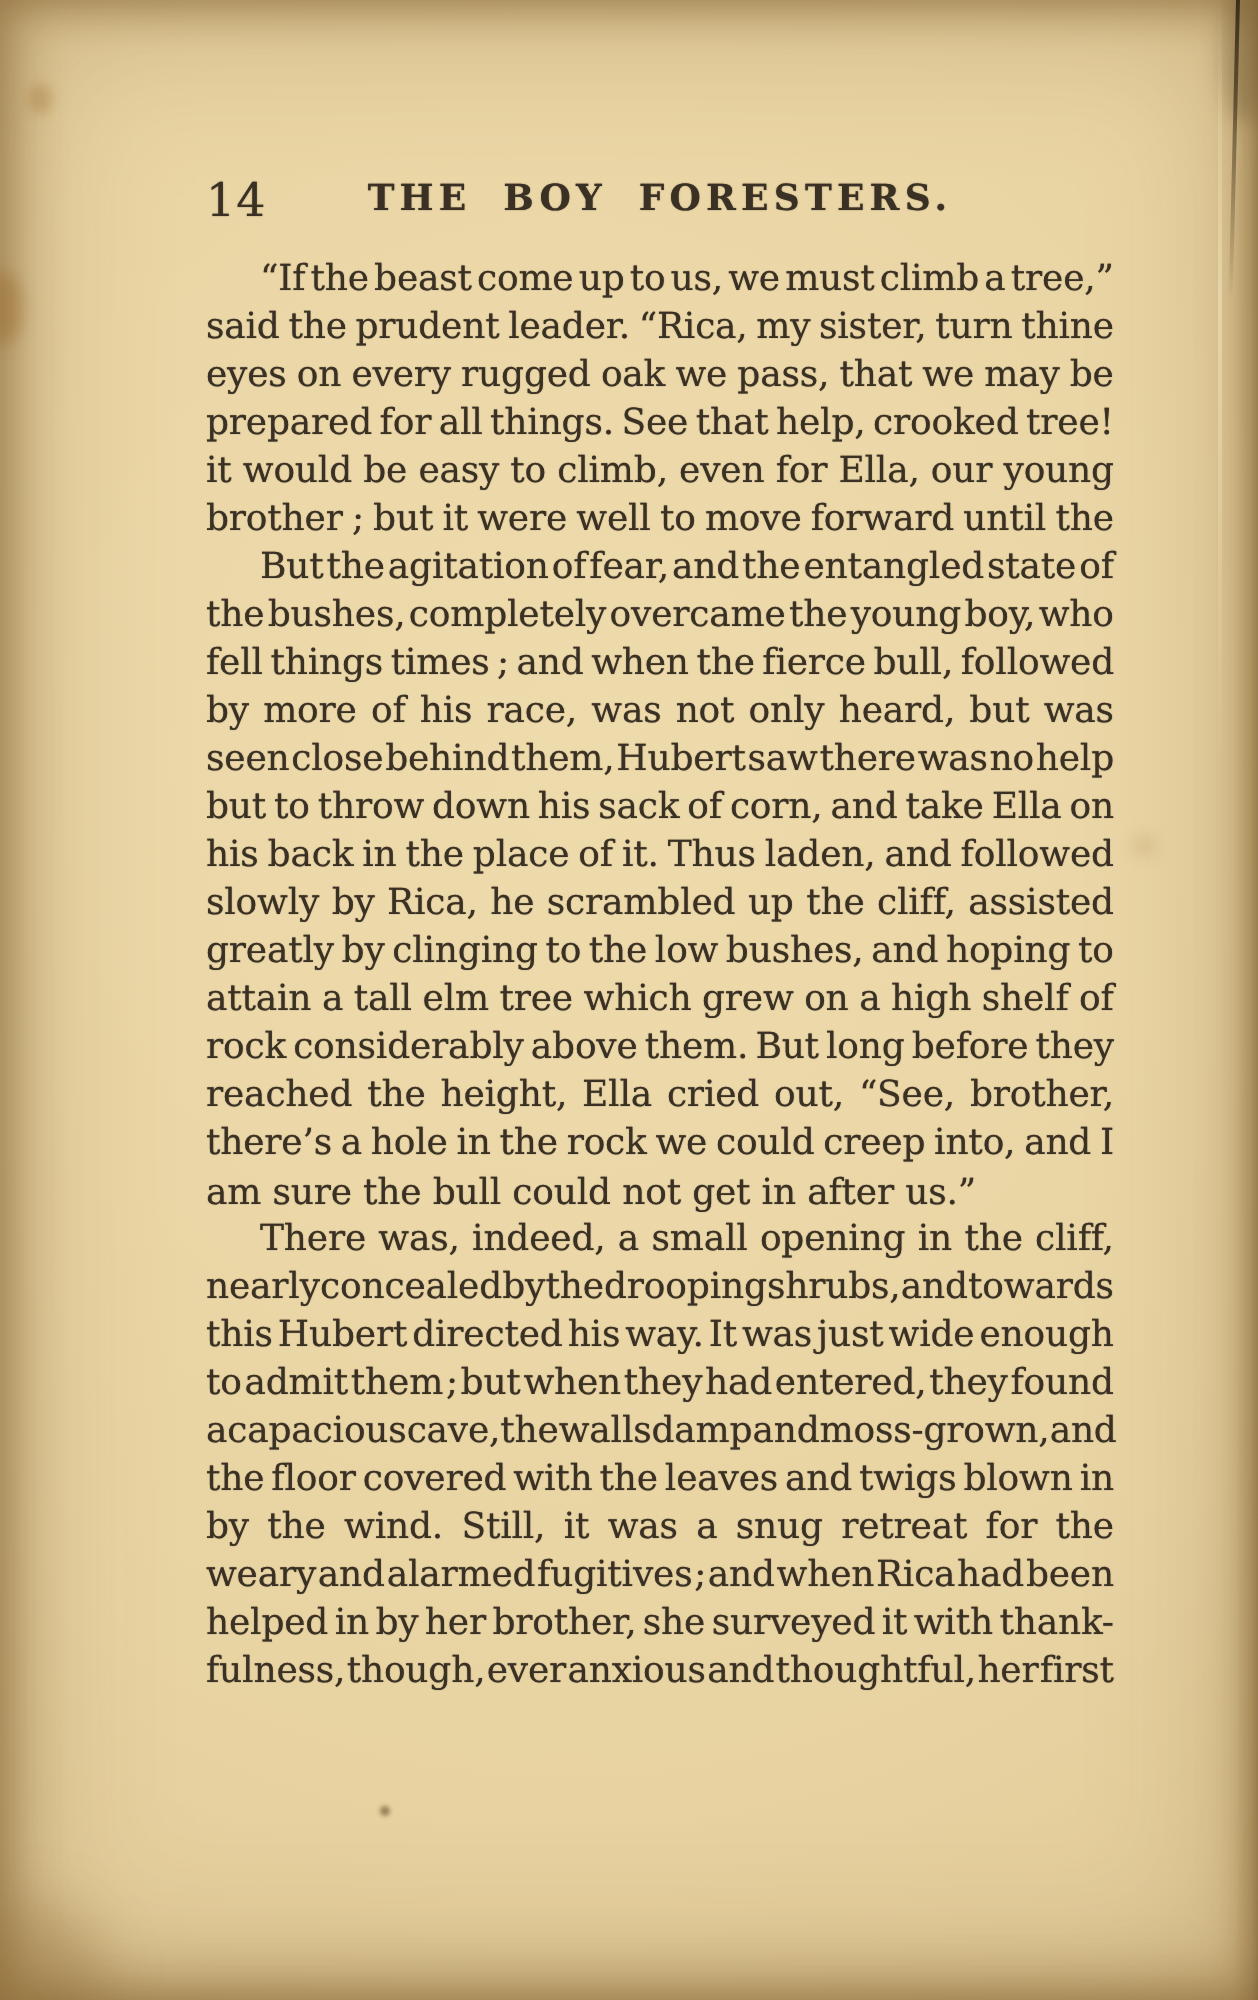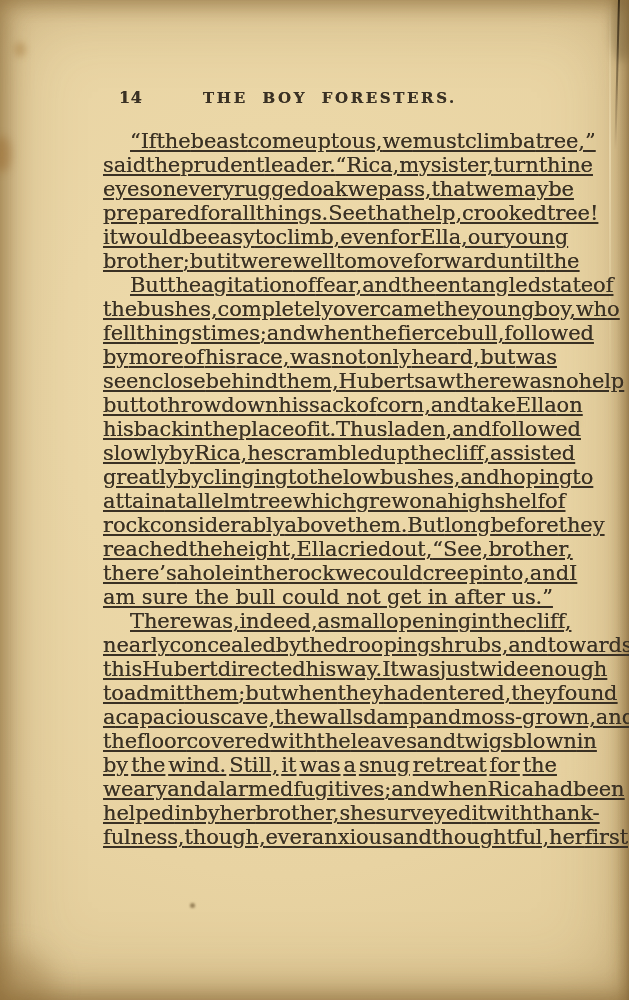--- a/index.html
+++ b/index.html
@@ -51,35 +51,33 @@
     position:absolute;left:609px;top:0;width:2px;height:380px;
     background:linear-gradient(to bottom, rgba(248,236,200,0.0), rgba(248,236,200,0.45) 40%, rgba(248,236,200,0) 100%);
     pointer-events:none;
   }
 
   .running-head{
     position:absolute;left:103px;top:88px;width:454px;height:24px;
   }
   .page-number{
     position:absolute;left:0;top:0;
-    font-size:16px;font-weight:bold;letter-spacing:0.5px;
+    font-size:23px;font-weight:normal;letter-spacing:0.5px;
     text-shadow:0 0 0.6px rgba(58,49,36,0.8);
-    margin-left:16px;
   }
   .head-title{
     position:absolute;left:0;right:0;top:1px;text-align:center;
-    font-size:15px;font-weight:bold;letter-spacing:2.6px;word-spacing:7px;
+    font-size:18px;font-weight:bold;letter-spacing:2.6px;word-spacing:7px;
     text-shadow:0 0 0.6px rgba(58,49,36,0.8);
   }
 
   .text-block{
     position:absolute;left:103px;top:129px;width:454px;
-    font-size:21px;letter-spacing:-0.1px;
+    font-size:18px;letter-spacing:-0.1px;
     text-shadow:0 0 0.55px rgba(58,49,36,0.75);
-    text-decoration:underline;
   }
   .paragraph{margin:0;}
   .line{
     display:flex;justify-content:space-between;
     height:24px;align-items:baseline;white-space:nowrap;
   }
   .line.first{padding-left:27px;}
   .line.last{display:block;white-space:normal;line-height:24px;}
 </style>
 </head>

